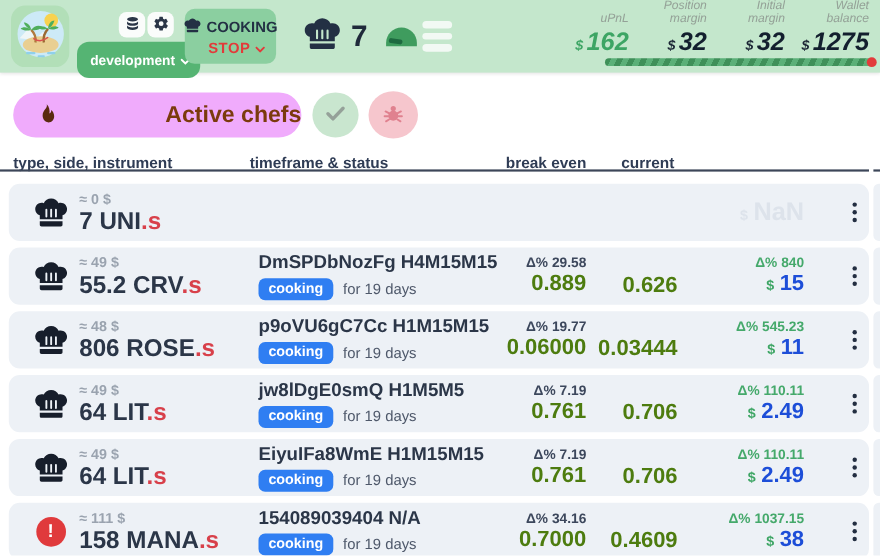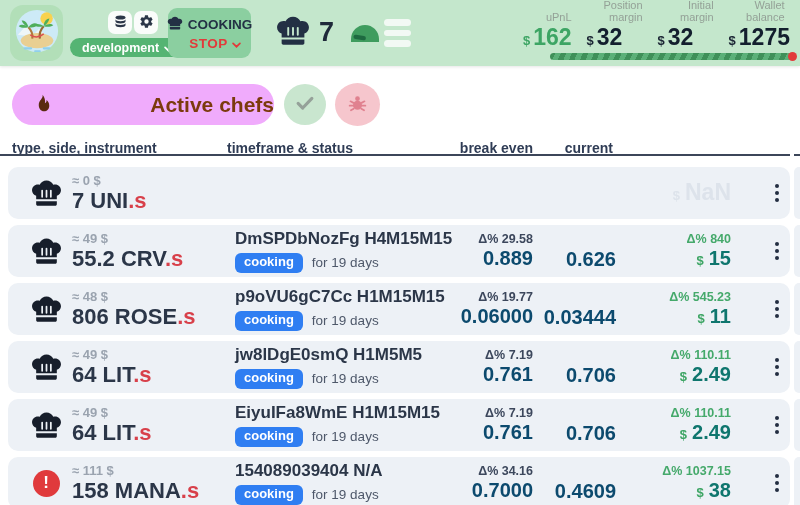--- a/index.html
+++ b/index.html
@@ -5,32 +5,32 @@
   * { margin:0; padding:0; box-sizing:border-box; }
   body { background:#fff; font-family:"Liberation Sans", sans-serif; }
   .stage { position:relative; width:800px; height:505px; background:#fff; overflow:hidden; }
 
   
   .topbar { position:absolute; left:0; top:0; width:800px; height:66px; background:#c4e7cc; box-shadow:0 1px 3px rgba(0,0,0,.10); }
   .logo-tile { position:absolute; left:10px; top:5px; width:53px; height:56px; border-radius:13px; background:#b2dfb8; display:flex; align-items:center; justify-content:center; }
   .sq-btn { position:absolute; width:24px; height:23px; background:#fafcfb; border-radius:7px; display:flex; align-items:center; justify-content:center; border:none; cursor:pointer; }
   .btn-coins { left:108px; top:11px; }
   .btn-gear  { left:134px; top:11px; }
-  .env-pill { position:absolute; left:70px; top:38px; height:19px; padding:0 9px 0 12px; background:#55b473; border:none; border-radius:11px; color:#fff; font-weight:700; font-size:12.5px; display:flex; align-items:center; gap:5px; cursor:pointer; font-family:inherit; }
+  .env-pill { position:absolute; left:70px; top:38px; height:33px; padding:0 9px 0 12px; background:#55b473; border:none; border-radius:11px; color:#fff; font-weight:700; font-size:12.5px; display:flex; align-items:center; gap:5px; cursor:pointer; font-family:inherit; }
   .cook-panel { position:absolute; left:168px; top:8px; width:83px; height:50px; background:#8bcfa0; border-radius:9px; display:flex; flex-direction:column; align-items:center; justify-content:center; gap:3px; cursor:pointer; }
   .cook-line { display:flex; align-items:center; gap:5px; font-size:13.5px; font-weight:800; color:#233044; }
   .stop-line { display:flex; align-items:center; gap:4px; font-size:13.5px; font-weight:800; color:#e23a3a; letter-spacing:.5px;margin-left:11px; }
   .chefcount { position:absolute; left:276px; top:15px; display:flex; align-items:center; gap:9px; }
   .chefcount .num { font-size:27px; font-weight:800; color:#1f2a3a; }
   .gauge { position:absolute; left:350px; top:24px; }
   .burger { position:absolute; left:384px; top:19px; width:27px; display:flex; flex-direction:column; gap:4px; cursor:pointer; background:none; border:none; }
   .burger i { display:block; width:27px; height:6.5px; border-radius:3.5px; background:#f2f9f4; }
 
   .stats { position:absolute; right:10px; top:4px; display:flex; gap:15px; align-items:flex-end; }
-  .stat { display:flex; flex-direction:column; justify-content:flex-end; height:46px; }
+  .stat { display:flex; flex-direction:column; align-items:flex-end; justify-content:flex-end; height:46px;font-style:italic; }
   .slabel { font-size:11px; color:#94a197; line-height:1.12; text-align:right; max-width:56px; }
   .sval { display:flex; align-items:baseline; gap:3px; line-height:1.1; margin-top:1px; }
   .sval .cur { font-size:13px; font-weight:700; color:#1a2433; }
   .sval .num { font-size:23px; font-weight:800; color:#131f2e; }
   .stat.green .cur, .stat.green .num { color:#3da564; }
   .margin-bar { position:absolute; left:550px; top:53px; width:246px; height:7px; border-radius:4px;
     background:repeating-linear-gradient(115deg, #3f9059 0 5px, #5bb078 5px 10px); }
   .bar-dot { position:absolute; left:788px; top:52px; width:9px; height:9px; border-radius:50%; background:#e23b3b; }
 
   
@@ -58,25 +58,25 @@
   .iname { font-size:17px; font-weight:800; color:#2b3648; line-height:1.1; }
   .istatus { display:flex; align-items:center; gap:9px; margin-top:4px; }
   .badge { font-size:13px; font-weight:700; color:#fff; border-radius:6px; padding:2px 9px 3px; line-height:1.15; }
   .badge.created { background:#a7c6f2; }
   .badge.cooking { background:#2f7ef2; }
   .note { font-size:13.5px; color:#4e586a; }
   .col-be { position:absolute; right:257px; top:7px; text-align:right; }
   .col-pnl { position:absolute; right:59px; top:7px; text-align:right; }
   .delta { font-size:12.5px; font-weight:700; color:#3c475c; }
   .delta.green { color:#45a96b; }
-  .bigval { font-size:20px; font-weight:800; color:#0c4a6e; line-height:1.25; }
+  .bigval { font-size:20px; font-weight:800; color:#4d7c0f; line-height:1.25; }
   .col-cur { position:absolute; right:174px; top:22px; text-align:right; }
   .pnlline { display:flex; justify-content:flex-end; align-items:baseline; gap:5px; margin-top:1px; }
   .pnlline .cur { font-size:13px; font-weight:700; color:#3da564; }
-  .pnlline .num { font-size:20px; font-weight:800; color:#0f766e; }
+  .pnlline .num { font-size:20px; font-weight:800; color:#1d4ed8; }
   .pnl-nan { position:absolute; right:59px; top:12px; display:flex; align-items:baseline; gap:5px; }
   .pnl-nan .cur { font-size:13px; font-weight:700; color:#dde3eb; }
   .pnl-nan .num { font-size:23px; font-weight:800; color:#dde3eb; }
   .kebab { position:absolute; right:6px; top:50%; transform:translateY(-50%); display:flex; flex-direction:column; gap:3px; padding:5px; background:none; border:none; cursor:pointer; }
   .kebab i { display:block; width:4px; height:4px; border-radius:50%; background:#232e41; }
   .sliver { position:absolute; left:794px; width:6px; height:52px; background:#edf1f6; border-radius:5px 0 0 5px; }
 </style>
 </head>
 <body>
 

